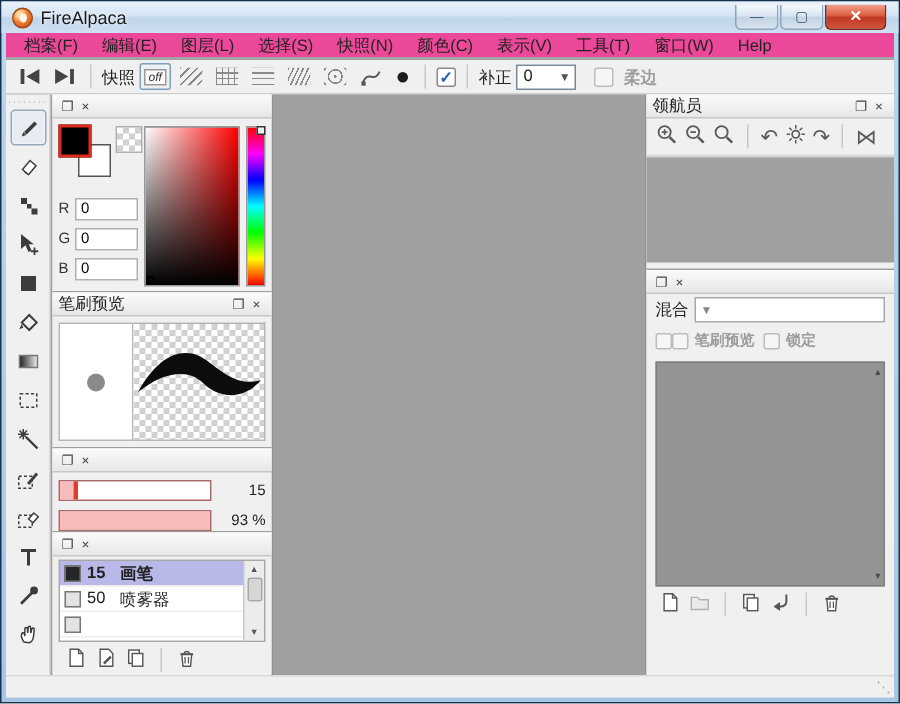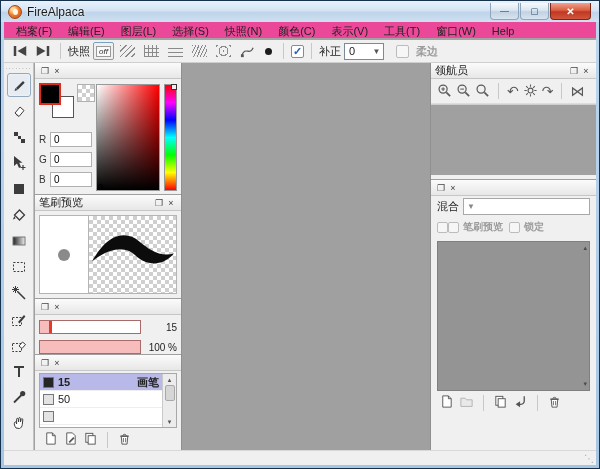--- a/index.html
+++ b/index.html
@@ -105,21 +105,21 @@
   .slider-val { width:36px; text-align:right; font-size:10px; color:#222; }
 
   
   .bl-list { height:55px; margin:2px 4px 0 4px; border:1px solid #a8a8a8; background:#fff; overflow:hidden; position:relative; }
   .bl-rows { margin-right:14px; }
   .bl-row { height:17px; display:flex; align-items:center; padding:0 3px; border-bottom:1px solid #eee; background:#fff; }
   .bl-row.sel { background:#b9b9e9; font-weight:bold; }
   .bl-sw { width:11px; height:11px; margin-right:4px; border:1px solid #777; background:#262626; }
   .bl-sw.light { background:#e3e3e3; }
   .bl-size { width:22px; }
-  .bl-name { flex:1;text-align:right; }
+  .bl-name { flex:1; }
   .bl-scroll { position:absolute; right:0; top:0; bottom:0; width:14px; background:#ececec; border-left:1px solid #c9c9c9; display:flex; flex-direction:column; align-items:center; font-size:7px; color:#555; }
   .bl-scroll .sarr { height:11px; line-height:11px; }
   .bl-scroll .sthumb { width:10px; height:16px; background:#d6d6d6; border:1px solid #a8a8a8; border-radius:2px; }
   .icon-row { height:23px; display:flex; align-items:center; gap:5px; padding:0 8px; }
   .icon-row svg { width:15px; height:15px; color:#555; }
   .icon-row .dim svg { opacity:.4; }
 
   
   .nav-tools { height:25px; display:flex; align-items:center; gap:4px; padding:0 6px; border-bottom:1px solid #ddd; color:#5a5a5a; }
   .nav-tools svg { width:15px; height:15px; }
@@ -478,40 +478,41 @@
             <span class="slider">
               <span class="fill" style="width:9%"></span>
               <span class="mark" style="left:9%"></span>
             </span>
             <span class="slider-val">15</span>
           </div>
           <div class="slider-row">
             <span class="slider">
               <span class="fill" style="width:100%"></span>
             </span>
-            <span class="slider-val">100 %</span>
+            <span class="slider-val">93 %</span>
           </div>
         </div>
       </div>
 
       <div class="panel" style="height:94px; border-bottom:none">
         <div class="phdr">
           <span class="hbtn">❐</span>
           <span class="hbtn">×</span>
         </div>
         <div class="bl-list">
           <div class="bl-rows">
             <div class="bl-row sel">
               <span class="bl-sw"></span>
               <span class="bl-size">15</span>
               <span class="bl-name">画笔</span>
             </div>
             <div class="bl-row">
               <span class="bl-sw light"></span>
               <span class="bl-size">50</span>
+              <span class="bl-name">喷雾器</span>
             </div>
             <div class="bl-row">
               <span class="bl-sw light"></span>
             </div>
           </div>
           <div class="bl-scroll">
             <span class="sarr">▴</span>
             <span class="sthumb"></span>
             <span class="flex1"></span>
             <span class="sarr">▾</span>

